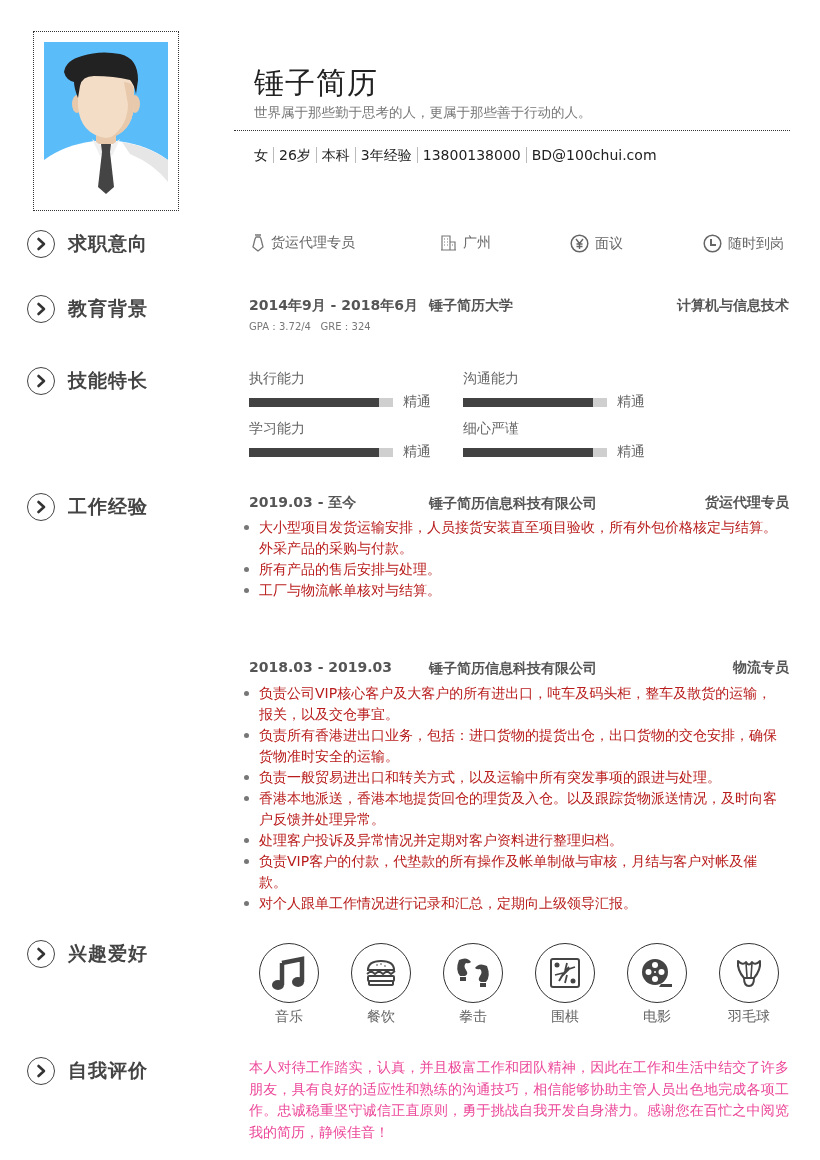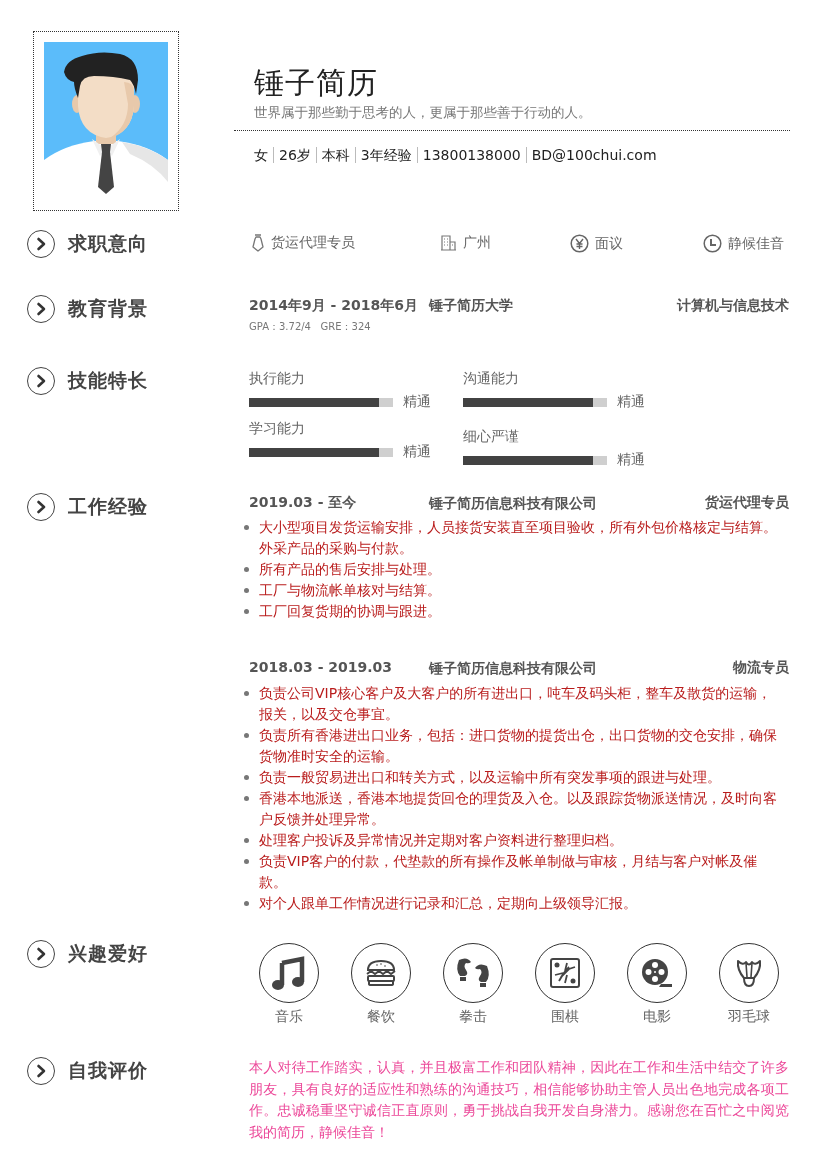--- a/index.html
+++ b/index.html
@@ -130,21 +130,21 @@
       <circle cx="9.5" cy="9.5" r="8.3" fill="none" stroke="#666" stroke-width="1.5"></circle>
       <path d="M6 5 L9.5 9.5 L13 5 M9.5 9.5 L9.5 15 M6.5 10 L12.5 10 M6.5 12.5 L12.5 12.5" fill="none" stroke="#666" stroke-width="1.4"></path>
     </svg>
   <span>面议</span>
 </div>
 <div class="intent-item" style="left:703px;">
   <svg width="19" height="19" viewBox="0 0 19 19">
       <circle cx="9.5" cy="9.5" r="8.3" fill="none" stroke="#666" stroke-width="1.5"></circle>
       <path d="M8 5 L8 11 L13 11" fill="none" stroke="#666" stroke-width="2"></path>
     </svg>
-  <span>静候佳音</span>
+  <span>随时到岗</span>
 </div>
 
 <div class="section-head" style="top:295px;">
   <span class="sec-icon">
     <svg width="14" height="14" viewBox="0 0 14 14">
         <path d="M4.5 2 L10 7 L4.5 12" fill="none" stroke="#333" stroke-width="2.6" stroke-linecap="round" stroke-linejoin="round"></path>
       </svg>
   </span>
   <span class="sec-title">教育背景</span>
 </div>
@@ -182,21 +182,21 @@
 </div>
 <div class="skill" style="left:249px; top:419px;">
   <div class="skill-label">学习能力</div>
   <div class="skill-bar-row">
     <div class="skill-bar">
         <div class="skill-fill" style="width:90%;"></div>
       </div>
     <span class="skill-level">精通</span>
   </div>
 </div>
-<div class="skill" style="left:463px; top:419px;margin-top:8px;">
+<div class="skill" style="left:463px; top:419px;">
   <div class="skill-label">细心严谨</div>
   <div class="skill-bar-row">
     <div class="skill-bar">
         <div class="skill-fill" style="width:90%;"></div>
       </div>
     <span class="skill-level">精通</span>
   </div>
 </div>
 
 <div class="section-head" style="top:493px;">
@@ -210,21 +210,20 @@
 
 <div class="job-head" style="top:494px;">
   <span class="jdate">2019.03 - 至今</span>
   <span class="jcomp">锤子简历信息科技有限公司</span>
   <span class="jtitle">货运代理专员</span>
 </div>
 <ul class="job-list" style="top:517px;">
   <li>大小型项目发货运输安排，人员接货安装直至项目验收，所有外包价格核定与结算。外采产品的采购与付款。</li>
   <li>所有产品的售后安排与处理。</li>
   <li>工厂与物流帐单核对与结算。</li>
-  <li>工厂回复货期的协调与跟进。</li>
 </ul>
 
 <div class="job-head" style="top:659px;">
   <span class="jdate">2018.03 - 2019.03</span>
   <span class="jcomp">锤子简历信息科技有限公司</span>
   <span class="jtitle">物流专员</span>
 </div>
 <ul class="job-list" style="top:683px;">
   <li>负责公司VIP核心客户及大客户的所有进出口，吨车及码头柜，整车及散货的运输，报关，以及交仓事宜。</li>
   <li>负责所有香港进出口业务，包括：进口货物的提货出仓，出口货物的交仓安排，确保货物准时安全的运输。</li>

